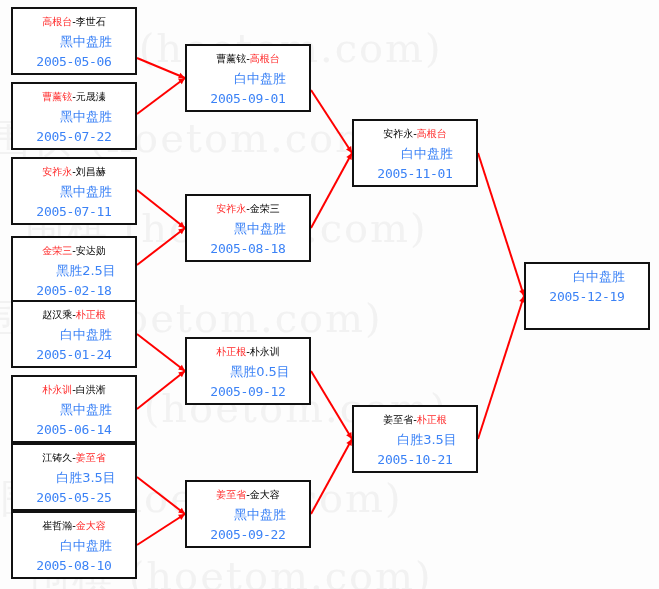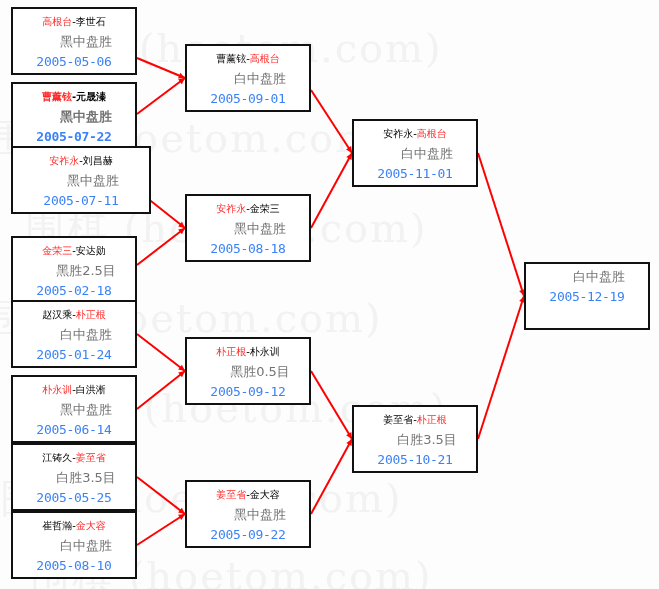--- a/index.html
+++ b/index.html
@@ -74,21 +74,21 @@
     line-height: 20px;
     white-space: nowrap;
     color: #000000;
   }
   .players-line .p-win  { color: #ff2a2a; }
   .players-line .p-lose { color: #000000; }
   .players-line .p-dash { color: #000000; }
   .result-line {
     font-size: 13px;
     line-height: 20px;
-    color: #737373;
+    color: #3b82f6;
     white-space: nowrap;
     margin-left: 24px;
   }
   .date-line {
     font-size: 13px;
     line-height: 20px;
     color: #3b82f6;
     white-space: nowrap;
     font-family: "DejaVu Sans Mono", "Liberation Mono", monospace;
     letter-spacing: -0.3px;
@@ -139,26 +139,26 @@
       <line x1="478" y1="439" x2="524" y2="296" stroke="#ff0000" stroke-width="2"></line>
       <polygon points="524,296 524.9683125529277,302.9327029937711 519.1713399238256,301.06794256762635" fill="#ff0000"></polygon>
     </svg>
 
   <div id="boxes-layer">
       <div class="match-box" style="left: 11px; top: 7px; width: 126px; height: 68px;">
         <div class="players-line"><span class="p-win">高根台</span><span class="p-dash">-</span><span class="p-lose">李世石</span></div>
         <div class="result-line">黑中盘胜</div>
         <div class="date-line">2005-05-06</div>
       </div>
-      <div class="match-box" style="left: 11px; top: 82px; width: 126px; height: 68px; font-weight: bold;">
+      <div class="match-box" style="left: 11px; top: 82px; width: 126px; height: 68px;">
         <div class="players-line"><span class="p-win">曹薰铉</span><span class="p-dash">-</span><span class="p-lose">元晟溱</span></div>
         <div class="result-line">黑中盘胜</div>
         <div class="date-line">2005-07-22</div>
       </div>
-      <div class="match-box" style="left: 11px; top: 146px; width: 140px; height: 68px;">
+      <div class="match-box" style="left: 11px; top: 157px; width: 126px; height: 68px;">
         <div class="players-line"><span class="p-win">安祚永</span><span class="p-dash">-</span><span class="p-lose">刘昌赫</span></div>
         <div class="result-line">黑中盘胜</div>
         <div class="date-line">2005-07-11</div>
       </div>
       <div class="match-box" style="left: 11px; top: 236px; width: 126px; height: 68px;">
         <div class="players-line"><span class="p-win">金荣三</span><span class="p-dash">-</span><span class="p-lose">安达勋</span></div>
         <div class="result-line">黑胜2.5目</div>
         <div class="date-line">2005-02-18</div>
       </div>
       <div class="match-box" style="left: 11px; top: 300px; width: 126px; height: 68px;">

